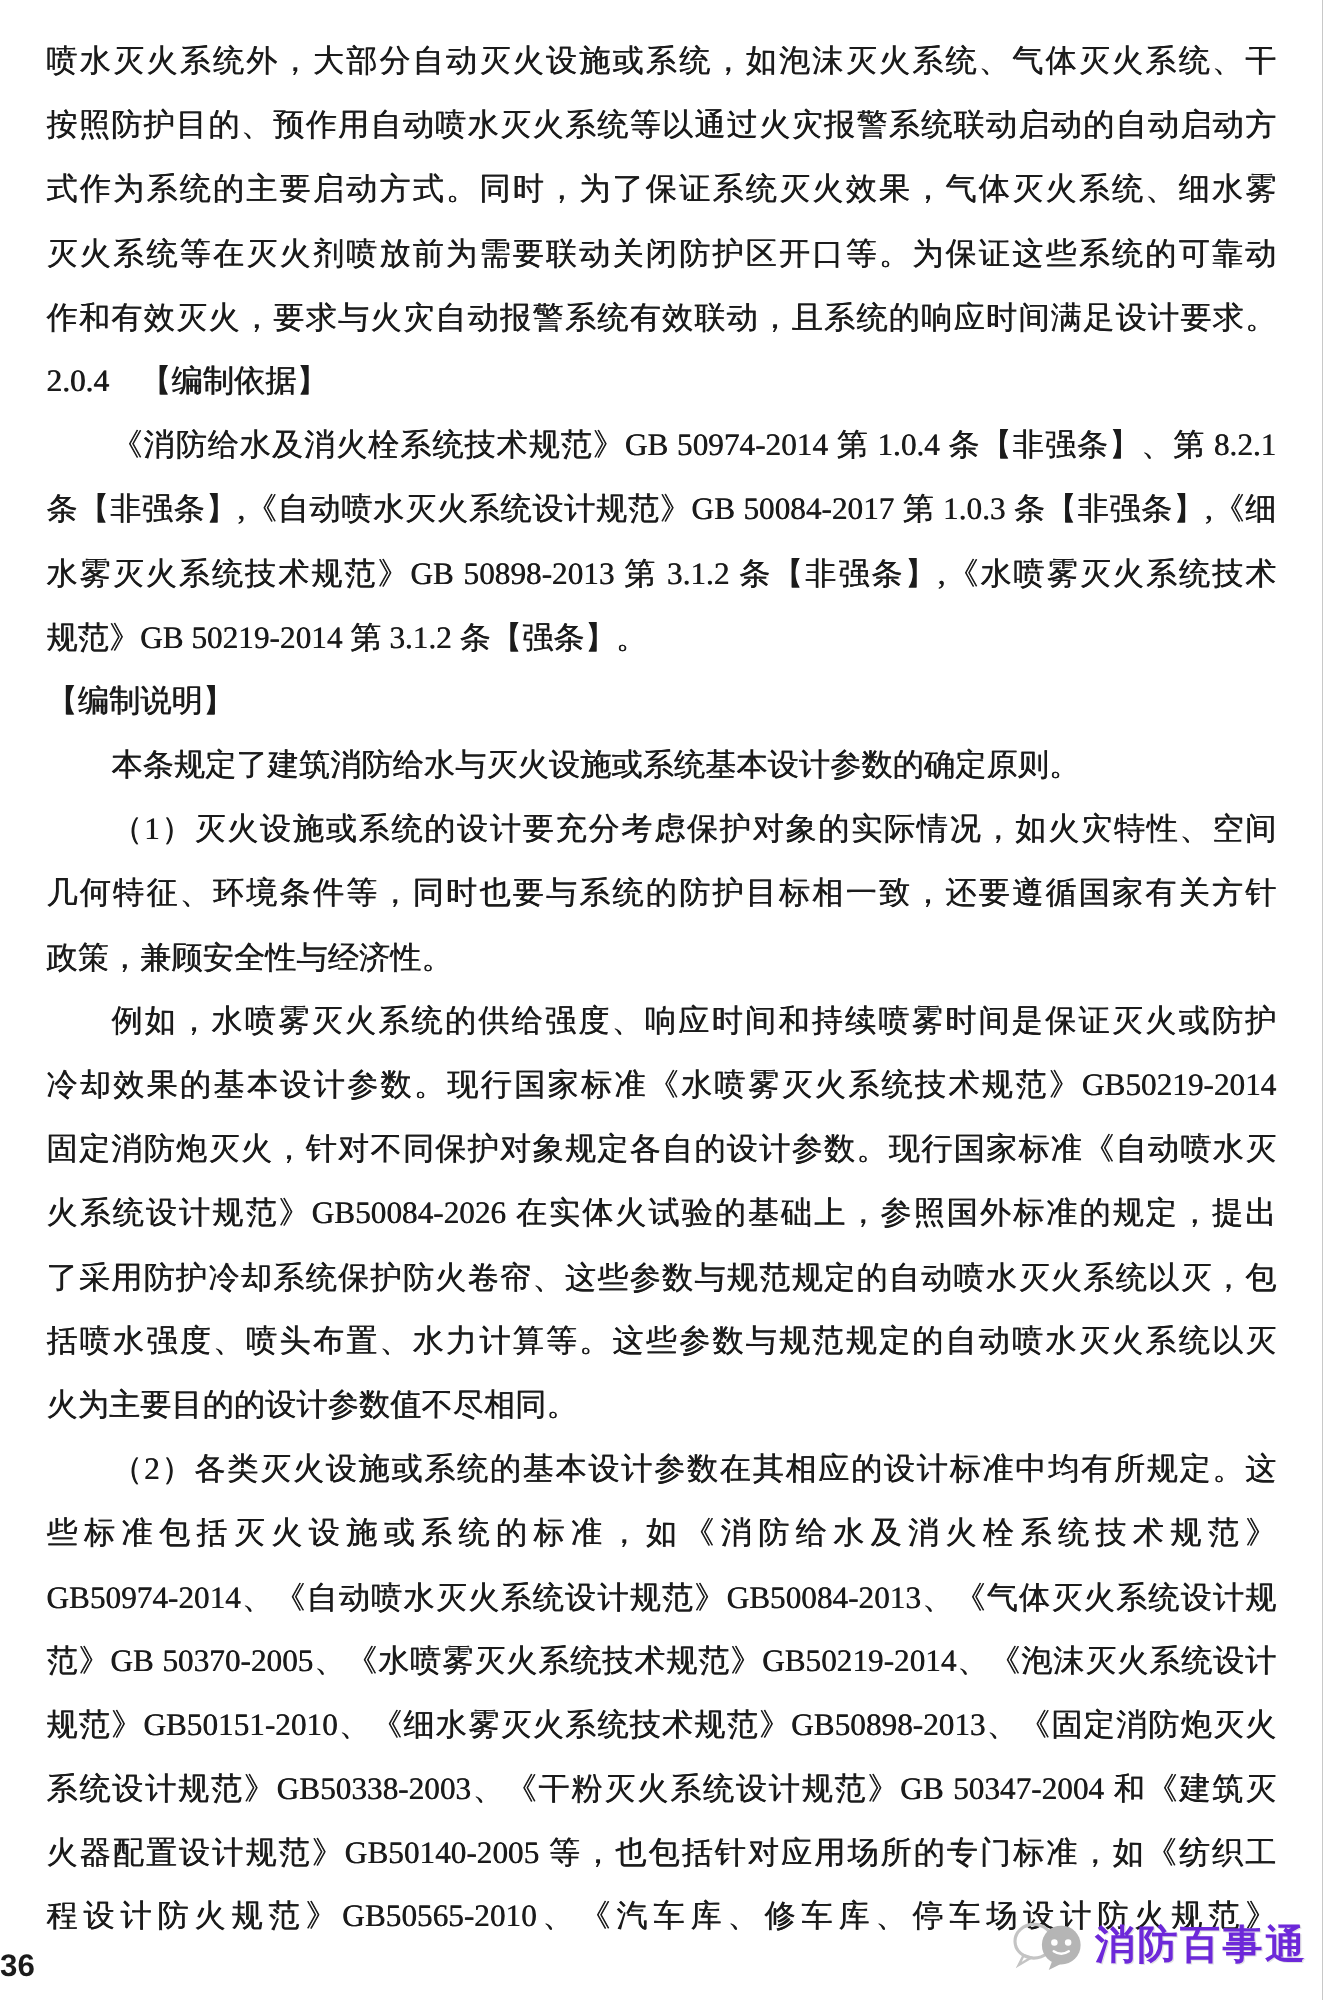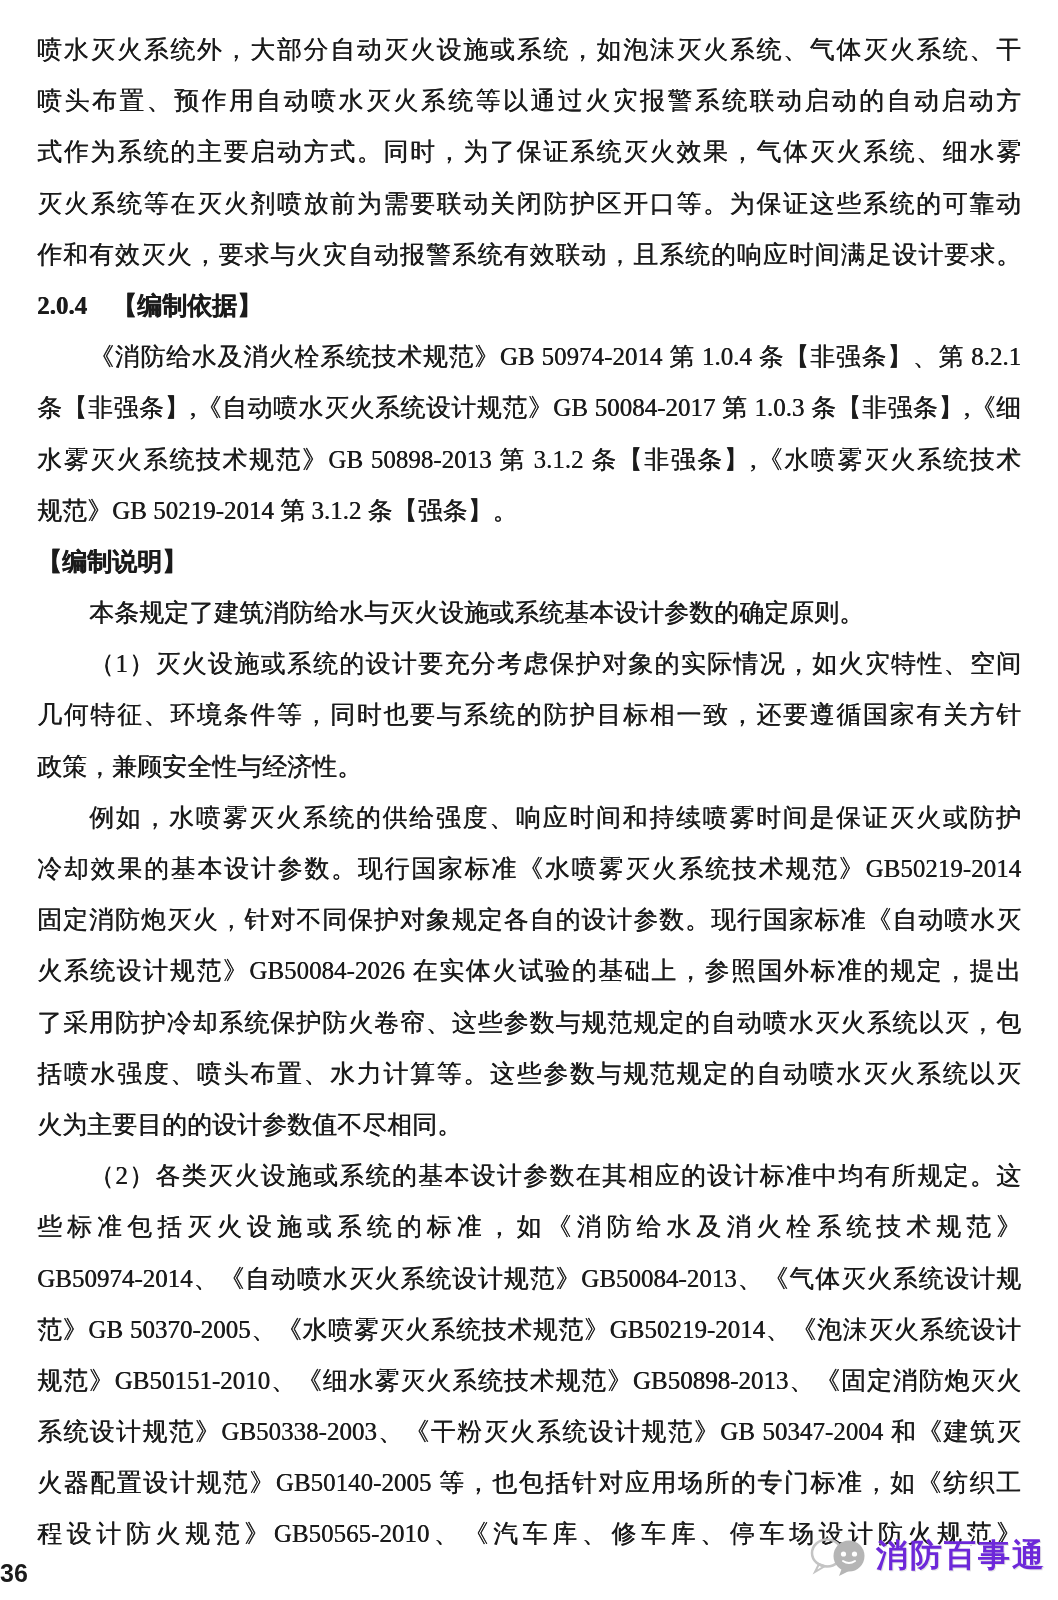--- a/index.html
+++ b/index.html
@@ -27,21 +27,21 @@
     text-align: left;
     text-shadow: 0.4px 0 0 currentColor; 
   }
   .line.j {
     text-align: justify;
     text-align-last: justify;
     white-space: normal;
   }
   .line.ind { text-indent: 52px; font-family: Liberation Serif, serif; }
   .line.bold {
-    font-weight: bold;
+    font-weight: normal;
     text-shadow: 0.6px 0 0 currentColor;
   }
   .footer {
     position: absolute;
     bottom: 12px;
     left: 0;
     width: 100%;
     text-align: left;
     font-size: 25px;
     font-weight: bold;
@@ -66,21 +66,21 @@
     text-shadow: 1px 1px 0 #e3e3e3;
   }
 </style>
 </head>
 <body>
 
 <div class="page">
 
   <div class="content">
       <div class="line j">喷水灭火系统外，大部分自动灭火设施或系统，如泡沫灭火系统、气体灭火系统、干</div>
-      <div class="line j">喷头布置、预作用自动喷水灭火系统等以通过火灾报警系统联动启动的自动启动方</div>
+      <div class="line j">按照防护目的、预作用自动喷水灭火系统等以通过火灾报警系统联动启动的自动启动方</div>
       <div class="line j">式作为系统的主要启动方式。同时，为了保证系统灭火效果，气体灭火系统、细水雾</div>
       <div class="line j">灭火系统等在灭火剂喷放前为需要联动关闭防护区开口等。为保证这些系统的可靠动</div>
       <div class="line j">作和有效灭火，要求与火灾自动报警系统有效联动，且系统的响应时间满足设计要求。</div>
       <div class="line bold">2.0.4　【编制依据】</div>
       <div class="line j ind">《消防给水及消火栓系统技术规范》GB 50974-2014 第 1.0.4 条【非强条】、第 8.2.1</div>
       <div class="line j">条【非强条】,《自动喷水灭火系统设计规范》GB 50084-2017 第 1.0.3 条【非强条】,《细</div>
       <div class="line j">水雾灭火系统技术规范》GB 50898-2013 第 3.1.2 条【非强条】,《水喷雾灭火系统技术</div>
       <div class="line">规范》GB 50219-2014 第 3.1.2 条【强条】。</div>
       <div class="line bold">【编制说明】</div>
       <div class="line ind">本条规定了建筑消防给水与灭火设施或系统基本设计参数的确定原则。</div>

